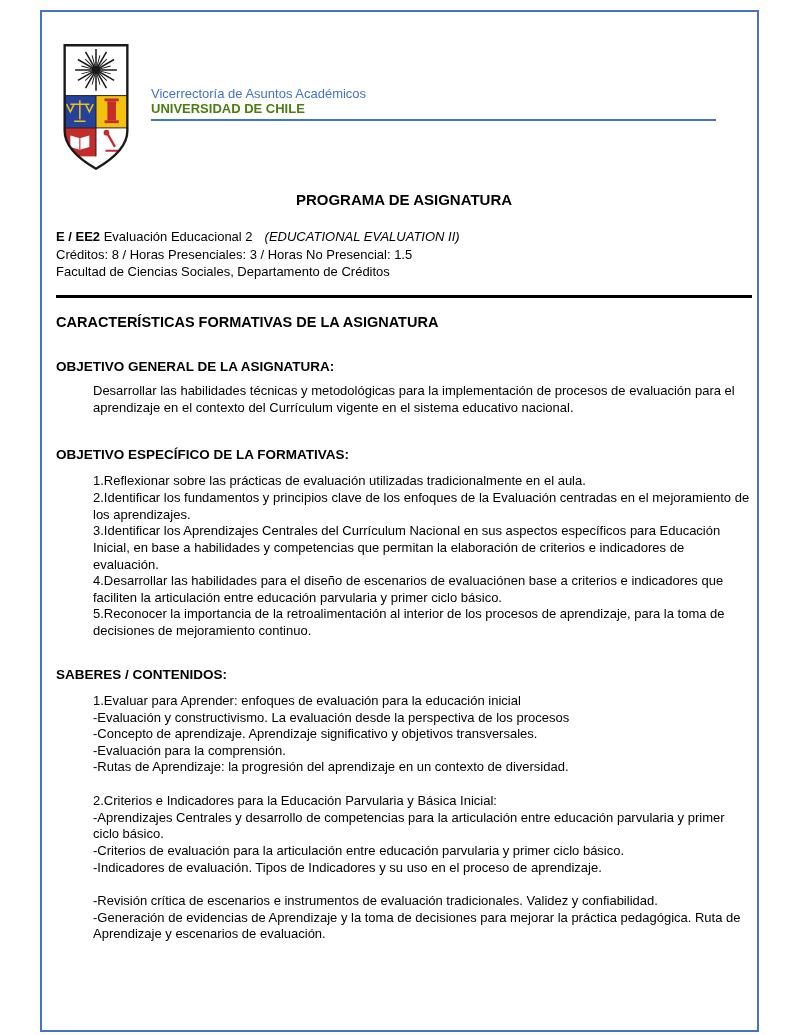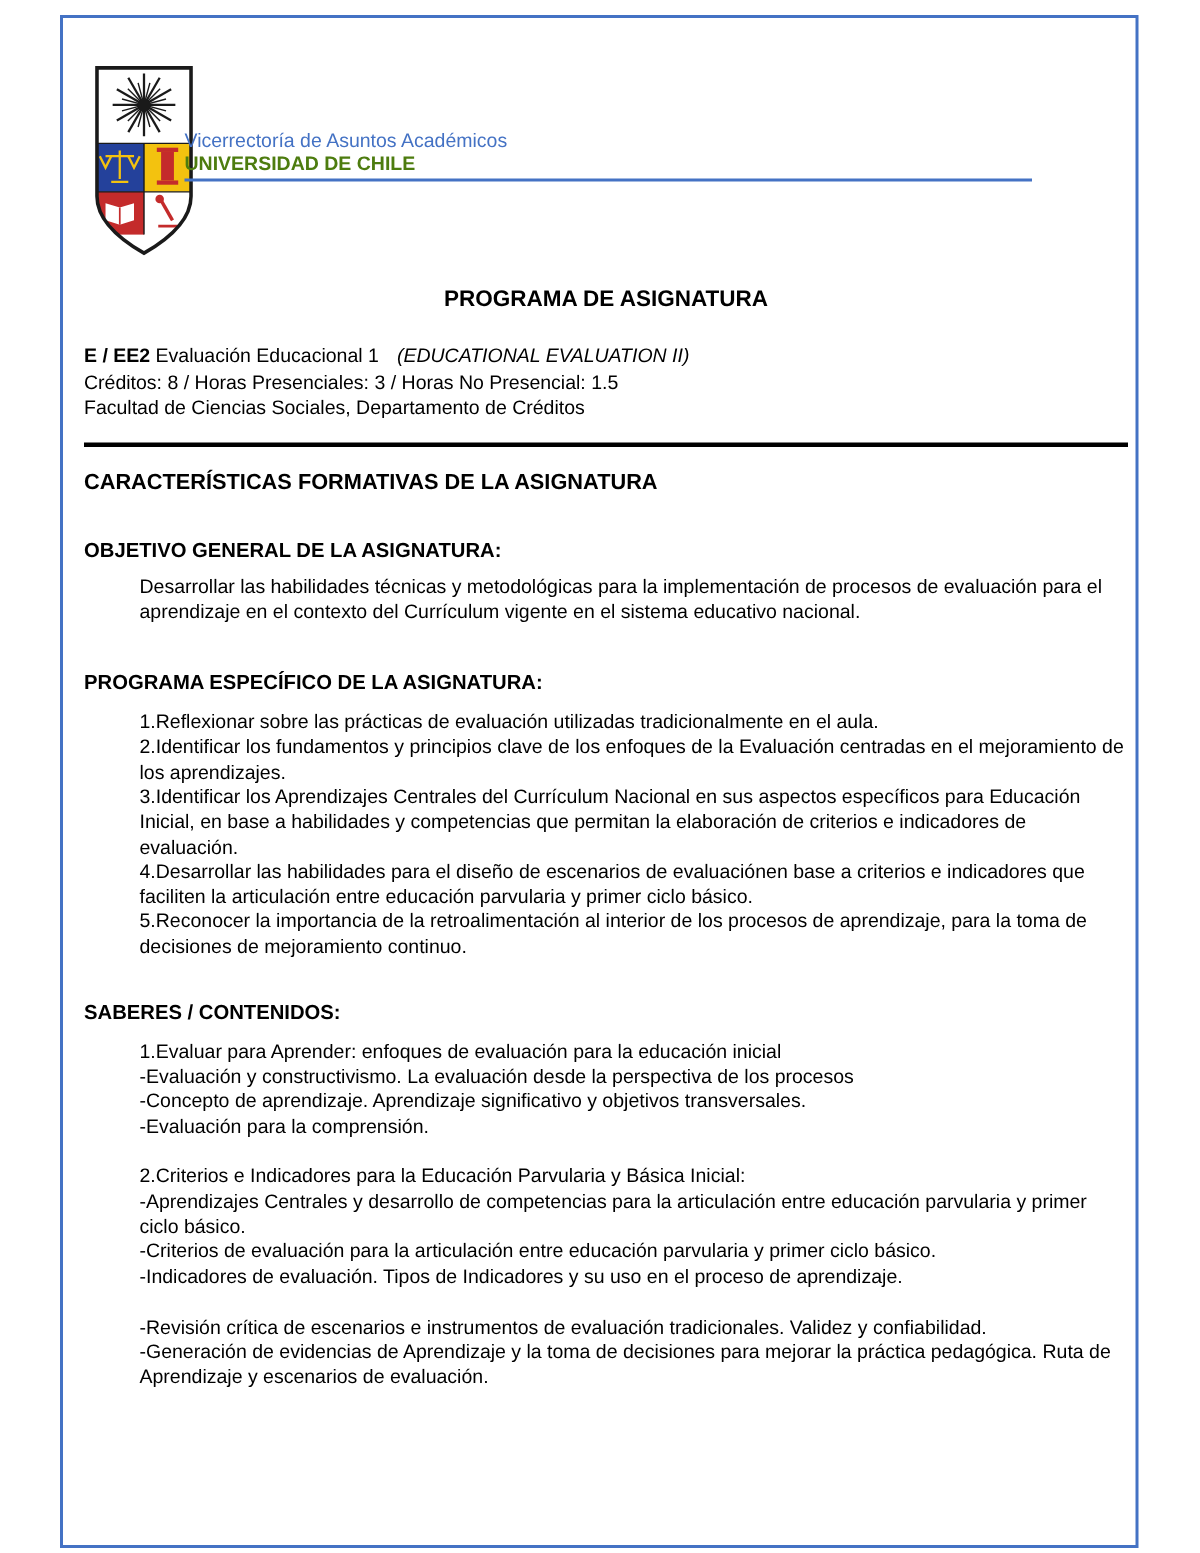--- a/index.html
+++ b/index.html
@@ -21,21 +21,21 @@
     top: 10px;
     width: 719px;
     height: 1022px;
     border: 2px solid #4472C4;
     padding: 0 5px 0 14px;
   }
   .header { position: relative; height: 160px; }
   .crest { position: absolute; left: 2px; top: 26px; width: 76px; height: 138px; }
   .header-text {
     position: absolute;
-    left: 67px;
+    left: 95px;
     top: 74px;
     width: 565px;
     border-bottom: 2px solid #4472C4;
     padding-bottom: 3px;
   }
   .inst-line1 { color: #4472C4; font-size: 13px; line-height: 15px; }
   .inst-line2 { color: #4d7c0f; font-size: 13px; line-height: 15px; font-weight: bold; }
   .doc-title {
     margin-top: 18px;
     text-align: center;
@@ -132,48 +132,49 @@
       </svg>
 
       <div class="header-text">
         <div class="inst-line1">Vicerrectoría de Asuntos Académicos</div>
         <div class="inst-line2">UNIVERSIDAD DE CHILE</div>
       </div>
     </div>
 
     <div class="doc-title">PROGRAMA DE ASIGNATURA</div>
 
-    <p class="course-line"><span class="b">E / EE2</span> <span>Evaluación Educacional 1</span><span class="i course-en">(EDUCATIONAL EVALUATION II)</span></p>
+    <p class="course-line"><span class="b">E / EE2</span> <span>Evaluación Educacional 2</span><span class="i course-en">(EDUCATIONAL EVALUATION II)</span></p>
 
     <p class="meta-line">Créditos: 8 / Horas Presenciales: 3 / Horas No Presencial: 1.5</p>
     <p class="meta-line">Facultad de Ciencias Sociales, Departamento de Créditos</p>
 
     <div class="rule"></div>
 
     <div class="section-title">CARACTERÍSTICAS FORMATIVAS DE LA ASIGNATURA</div>
 
     <div class="heading">OBJETIVO GENERAL DE LA ASIGNATURA:</div>
     <p class="indent after-heading">Desarrollar las habilidades técnicas y metodológicas para la implementación de procesos de evaluación para el aprendizaje en el contexto del Currículum vigente en el sistema educativo nacional.</p>
 
-    <div class="heading mt-lg">PROGRAMA ESPECÍFICO DE LA ASIGNATURA:</div>
+    <div class="heading mt-lg">OBJETIVO ESPECÍFICO DE LA FORMATIVAS:</div>
     <div class="indent items">
       <p>1.Reflexionar sobre las prácticas de evaluación utilizadas tradicionalmente en el aula.</p>
       <p>2.Identificar los fundamentos y principios clave de los enfoques de la Evaluación centradas en el mejoramiento de los aprendizajes.</p>
       <p>3.Identificar los Aprendizajes Centrales del Currículum Nacional en sus aspectos específicos para Educación Inicial, en base a habilidades y competencias que permitan la elaboración de criterios e indicadores de evaluación.</p>
       <p>4.Desarrollar las habilidades para el diseño de escenarios de evaluaciónen base a criterios e indicadores que faciliten la articulación entre educación parvularia y primer ciclo básico.</p>
       <p>5.Reconocer la importancia de la retroalimentación al interior de los procesos de aprendizaje, para la toma de decisiones de mejoramiento continuo.</p>
     </div>
 
     <div class="heading mt-xl">SABERES / CONTENIDOS:</div>
     <div class="indent blocks">
       <div class="block">
         <p>1.Evaluar para Aprender: enfoques de evaluación para la educación inicial</p>
         <p>-Evaluación y constructivismo. La evaluación desde la perspectiva de los procesos</p>
         <p>-Concepto de aprendizaje. Aprendizaje significativo y objetivos transversales.</p>
         <p>-Evaluación para la comprensión.</p>
+        <p>-Rutas de Aprendizaje: la progresión del aprendizaje en un contexto de diversidad.</p>
       </div>
       <div class="block">
         <p>2.Criterios e Indicadores para la Educación Parvularia y Básica Inicial:</p>
         <p>-Aprendizajes Centrales y desarrollo de competencias para la articulación entre educación parvularia y primer ciclo básico.</p>
         <p>-Criterios de evaluación para la articulación entre educación parvularia y primer ciclo básico.</p>
         <p>-Indicadores de evaluación. Tipos de Indicadores y su uso en el proceso de aprendizaje.</p>
       </div>
       <div class="block">
         <p>-Revisión crítica de escenarios e instrumentos de evaluación tradicionales. Validez y confiabilidad.</p>
         <p>-Generación de evidencias de Aprendizaje y la toma de decisiones para mejorar la práctica pedagógica. Ruta de Aprendizaje y escenarios de evaluación.</p>

